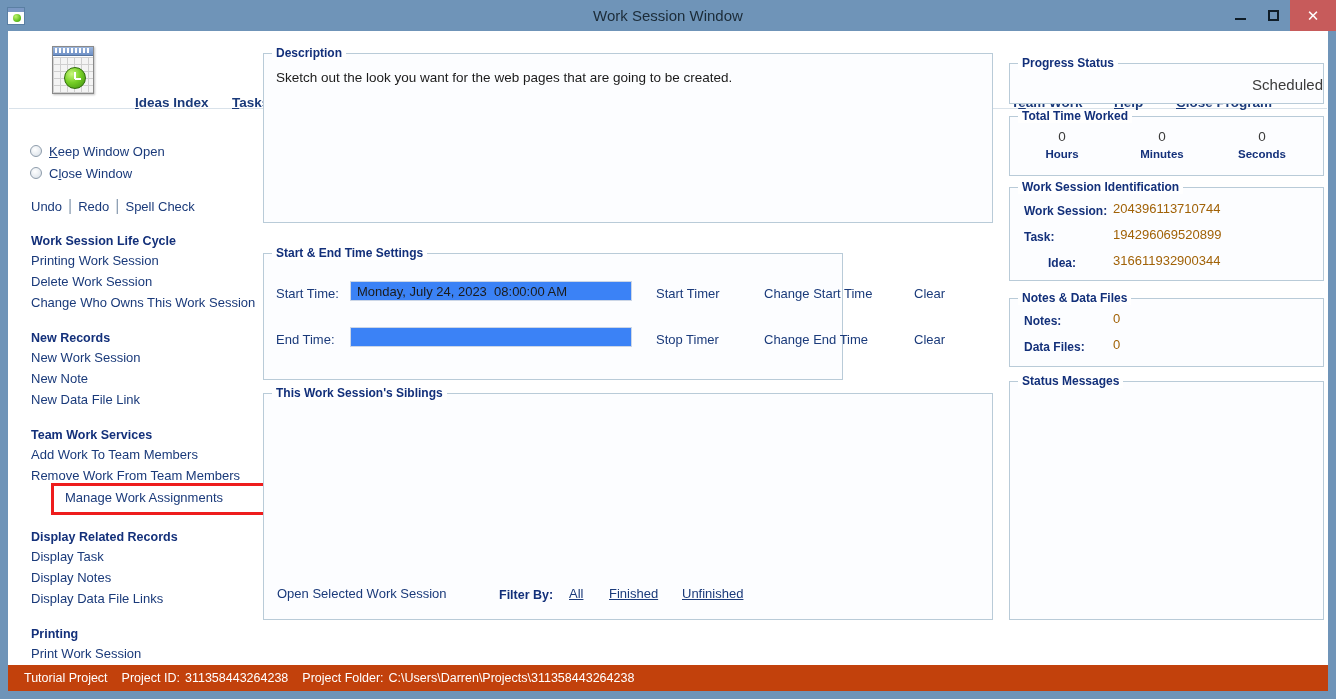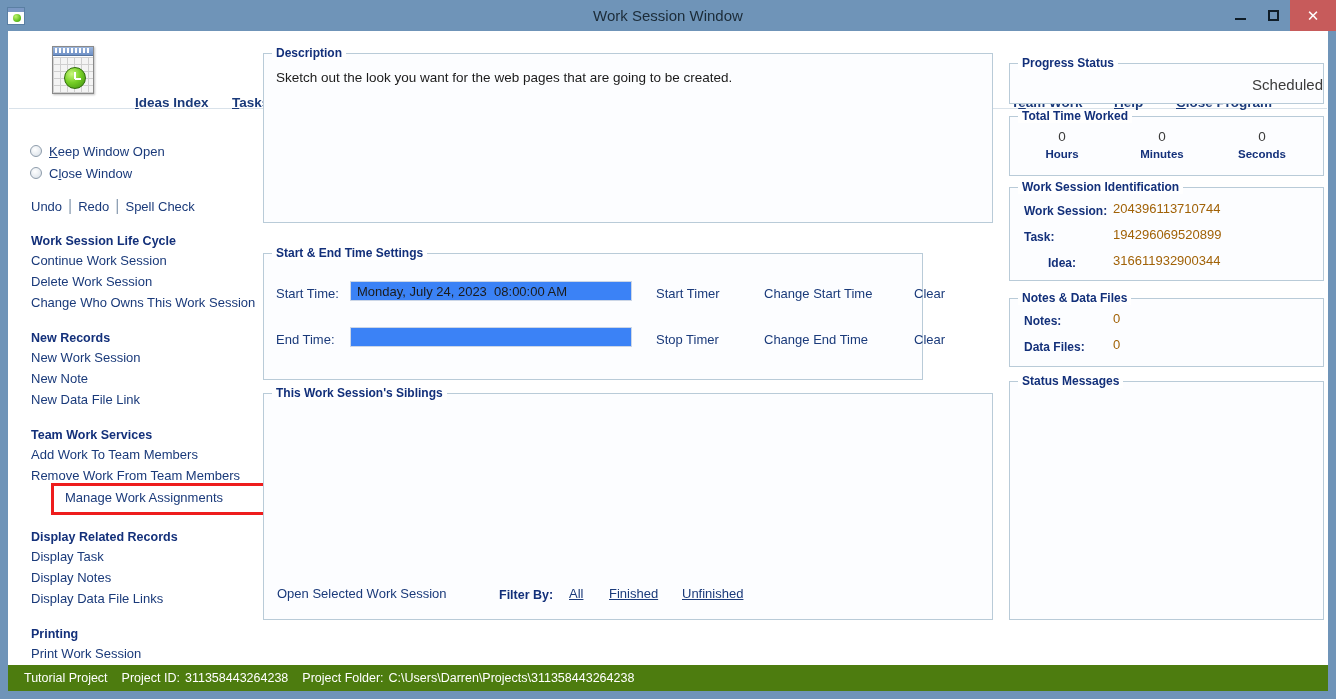--- a/index.html
+++ b/index.html
@@ -195,21 +195,21 @@
   .ttw-col { position: absolute; text-align: center; width: 104px; }
   .ttw-num { font-size: 13.5px; color: #3b3b3b; }
   .ttw-cap { font-size: 11.5px; color: #13307a; font-weight: bold; margin-top: 4px; }
 
   .id-label { position: absolute; font-size: 12px; color: #13307a; font-weight: bold; }
   .id-value { position: absolute; font-size: 13px; color: #a16207; }
 
   
   .statusbar {
     position: absolute; left: 8px; bottom: 8px; width: 1320px; height: 26px;
-    background: #4d7c0f; color: #ffffff;
+    background: #c2410c; color: #ffffff;
     display: flex; align-items: center;
     font-size: 12.5px;
   }
   .sb-item { margin-left: 14px; white-space: nowrap; }
   .sb-item.first { margin-left: 16px; }
 </style>
 </head>
 <body>
 
 <div class="window">
@@ -267,21 +267,21 @@
         </div>
       <div class="cmdrow" id="edit-commands">
           <span class="lnk">Undo</span>
           <span class="sep">|</span>
           <span class="lnk">Redo</span>
           <span class="sep">|</span>
           <span class="lnk">Spell Check</span>
         </div>
       <div id="sidebar-groups">
           <div class="group-head">Work Session Life Cycle</div>
-          <div class="side-link">Continue Work Session</div>
+          <div class="side-link">Printing Work Session</div>
           <div class="side-link">Delete Work Session</div>
           <div class="side-link">Change Who Owns This Work Session</div>
           <div class="group-head">New Records</div>
           <div class="side-link">New Work Session</div>
           <div class="side-link">New Note</div>
           <div class="side-link">New Data File Link</div>
           <div class="group-head">Team Work Services</div>
           <div class="side-link">Add Work To Team Members</div>
           <div class="side-link">Remove Work From Team Members</div>
           <div class="side-link highlight" style="outline-color: rgb(238, 28, 28); margin-left: 44px;">Manage Work Assignments</div>
@@ -292,21 +292,21 @@
           <div class="group-head">Printing</div>
           <div class="side-link">Print Work Session</div>
         </div>
     </div>
 
     <div class="gbox" style="left:254px; top:21px; width:730px; height:170px;">
       <div class="legend">Description</div>
       <div class="desc-text">Sketch out the look you want for the web pages that are going to be created.</div>
     </div>
 
-    <div class="gbox" style="left:254px; top:221px; width:660px; height:127px;">
+    <div class="gbox" style="left:254px; top:221px; width:580px; height:127px;">
       <div class="legend">Start &amp; End Time Settings</div>
 
       <div class="tlabel" style="left:12px; top:32px;">Start Time:</div>
       <input class="tinput" style="left: 86px; top: 27px; width: 282px;" type="text" placeholder="" value="Monday, July 24, 2023  08:00:00 AM">
       <div class="tlink" style="left:392px; top:32px;">Start Timer</div>
       <div class="tlink" style="left:500px; top:32px;">Change Start Time</div>
       <div class="tlink" style="left:650px; top:32px;">Clear</div>
 
       <div class="tlabel" style="left:12px; top:78px;">End Time:</div>
       <input class="tinput" style="left: 86px; top: 73px; width: 282px;" type="text" placeholder="">

